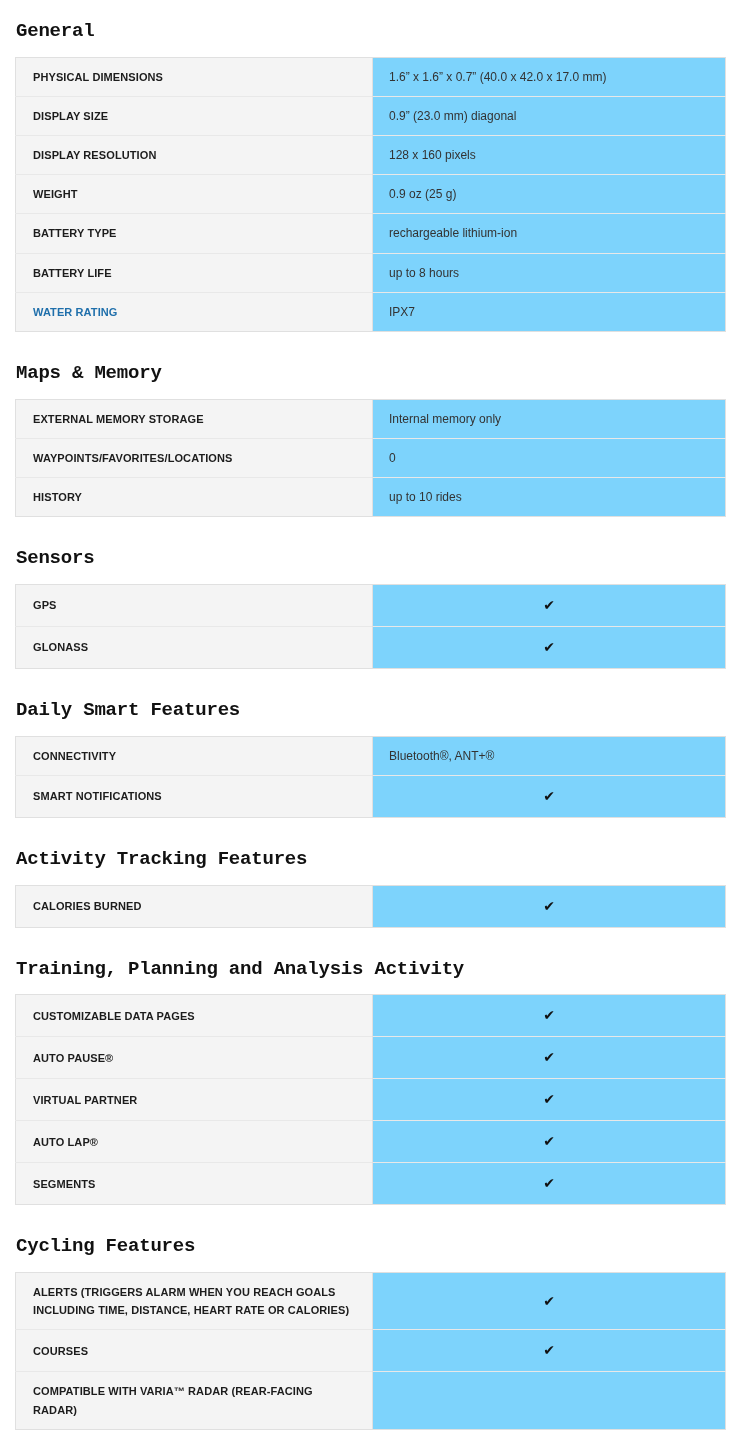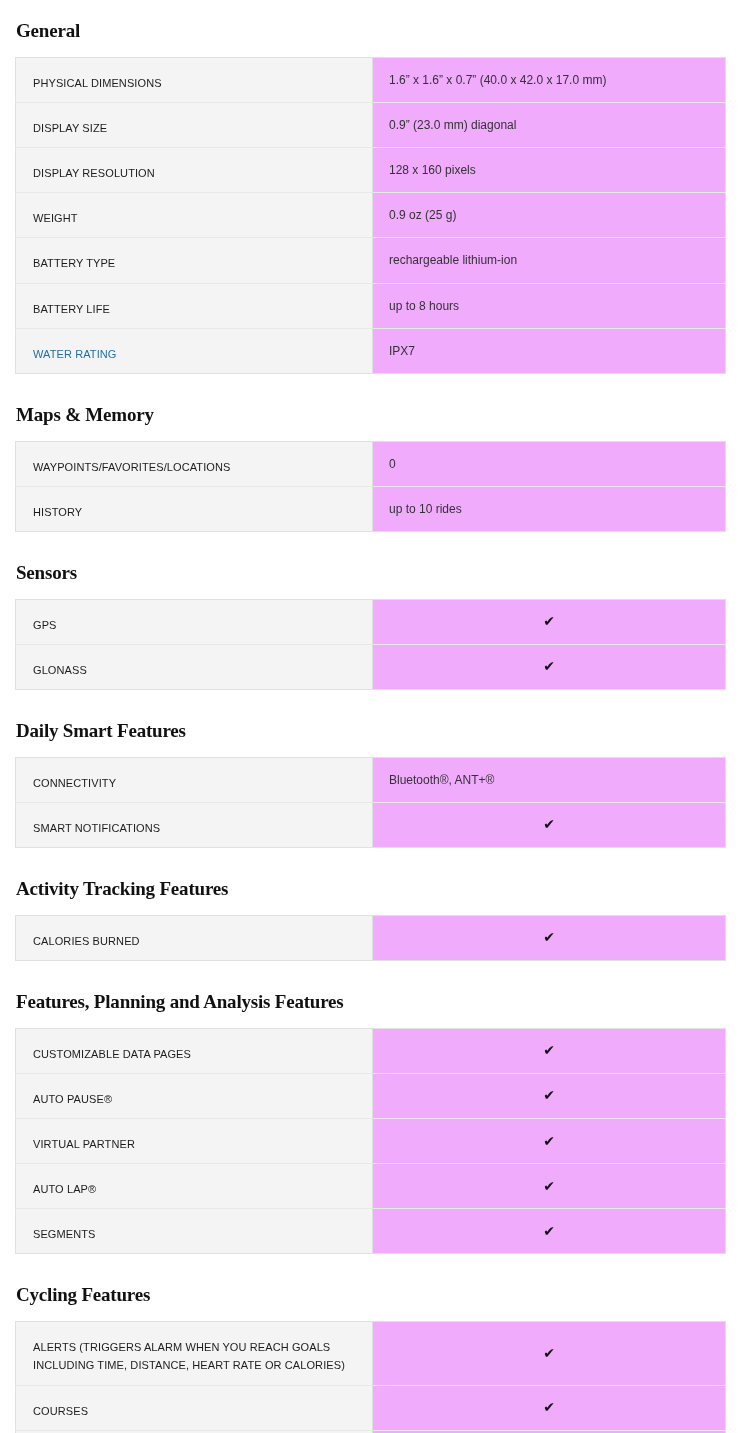--- a/index.html
+++ b/index.html
@@ -18,21 +18,21 @@
   }
   .page {
     width: 747px;
     padding: 0;
     margin: 0;
   }
   .section {
     margin: 0 0 0 0;
   }
   .section-heading {
-    font-family: Liberation Serif, serif;
+    font-family: Liberation Mono, monospace;
     font-size: 19px;
     font-weight: bold;
     letter-spacing: -0.2px;
     color: #111111;
     margin: 0 0 0 16px;
     padding: 0;
     line-height: 1.2;
   }
   .section + .section .section-heading { }
 
@@ -51,36 +51,36 @@
   }
   .spec-table td {
     padding: 0;
     vertical-align: middle;
   }
   td.spec-label {
     width: 357px;
     background: #f4f4f4;
     border-right: 1px solid #e0e0e0;
     font-size: 11px;
-    font-weight: normal;
+    font-weight: bold;
     letter-spacing: 0.1px;
     color: #1c1c1c;
     text-transform: uppercase;
-    padding: 16px 14px 10px 17px;
+    padding: 10px 14px 10px 17px;
     line-height: 1.65;
   }
   td.spec-label.link-label {
     color: #1f6fab;
   }
   td.spec-label.link-label a {
     color: #1f6fab;
     text-decoration: none;
   }
   td.spec-value {
-    background: #f0abfc;
+    background: #7dd3fc;
     font-size: 12px;
     color: #333333;
     padding: 10px 14px 10px 16px;
     line-height: 1.5;
   }
   td.spec-value.check {
     text-align: center;
     padding-left: 0;
     padding-right: 0;
     color: #111111;
@@ -135,20 +135,24 @@
             </tr>
           </tbody>
         </table>
       </div>
       <div class="section">
         <div class="gap-after-table"></div>
         <h2 class="section-heading">Maps &amp; Memory</h2>
         <table class="spec-table">
           <tbody>
             <tr>
+              <td class="spec-label">EXTERNAL MEMORY STORAGE</td>
+              <td class="spec-value">Internal memory only</td>
+            </tr>
+            <tr>
               <td class="spec-label">WAYPOINTS/FAVORITES/LOCATIONS</td>
               <td class="spec-value">0</td>
             </tr>
             <tr>
               <td class="spec-label">HISTORY</td>
               <td class="spec-value">up to 10 rides</td>
             </tr>
           </tbody>
         </table>
       </div>
@@ -191,21 +195,21 @@
           <tbody>
             <tr>
               <td class="spec-label">CALORIES BURNED</td>
               <td class="spec-value check"><span class="check-mark">✔</span></td>
             </tr>
           </tbody>
         </table>
       </div>
       <div class="section">
         <div class="gap-after-table"></div>
-        <h2 class="section-heading">Features, Planning and Analysis Features</h2>
+        <h2 class="section-heading">Training, Planning and Analysis Activity</h2>
         <table class="spec-table">
           <tbody>
             <tr>
               <td class="spec-label">CUSTOMIZABLE DATA PAGES</td>
               <td class="spec-value check"><span class="check-mark">✔</span></td>
             </tr>
             <tr>
               <td class="spec-label">AUTO PAUSE®</td>
               <td class="spec-value check"><span class="check-mark">✔</span></td>
             </tr>

